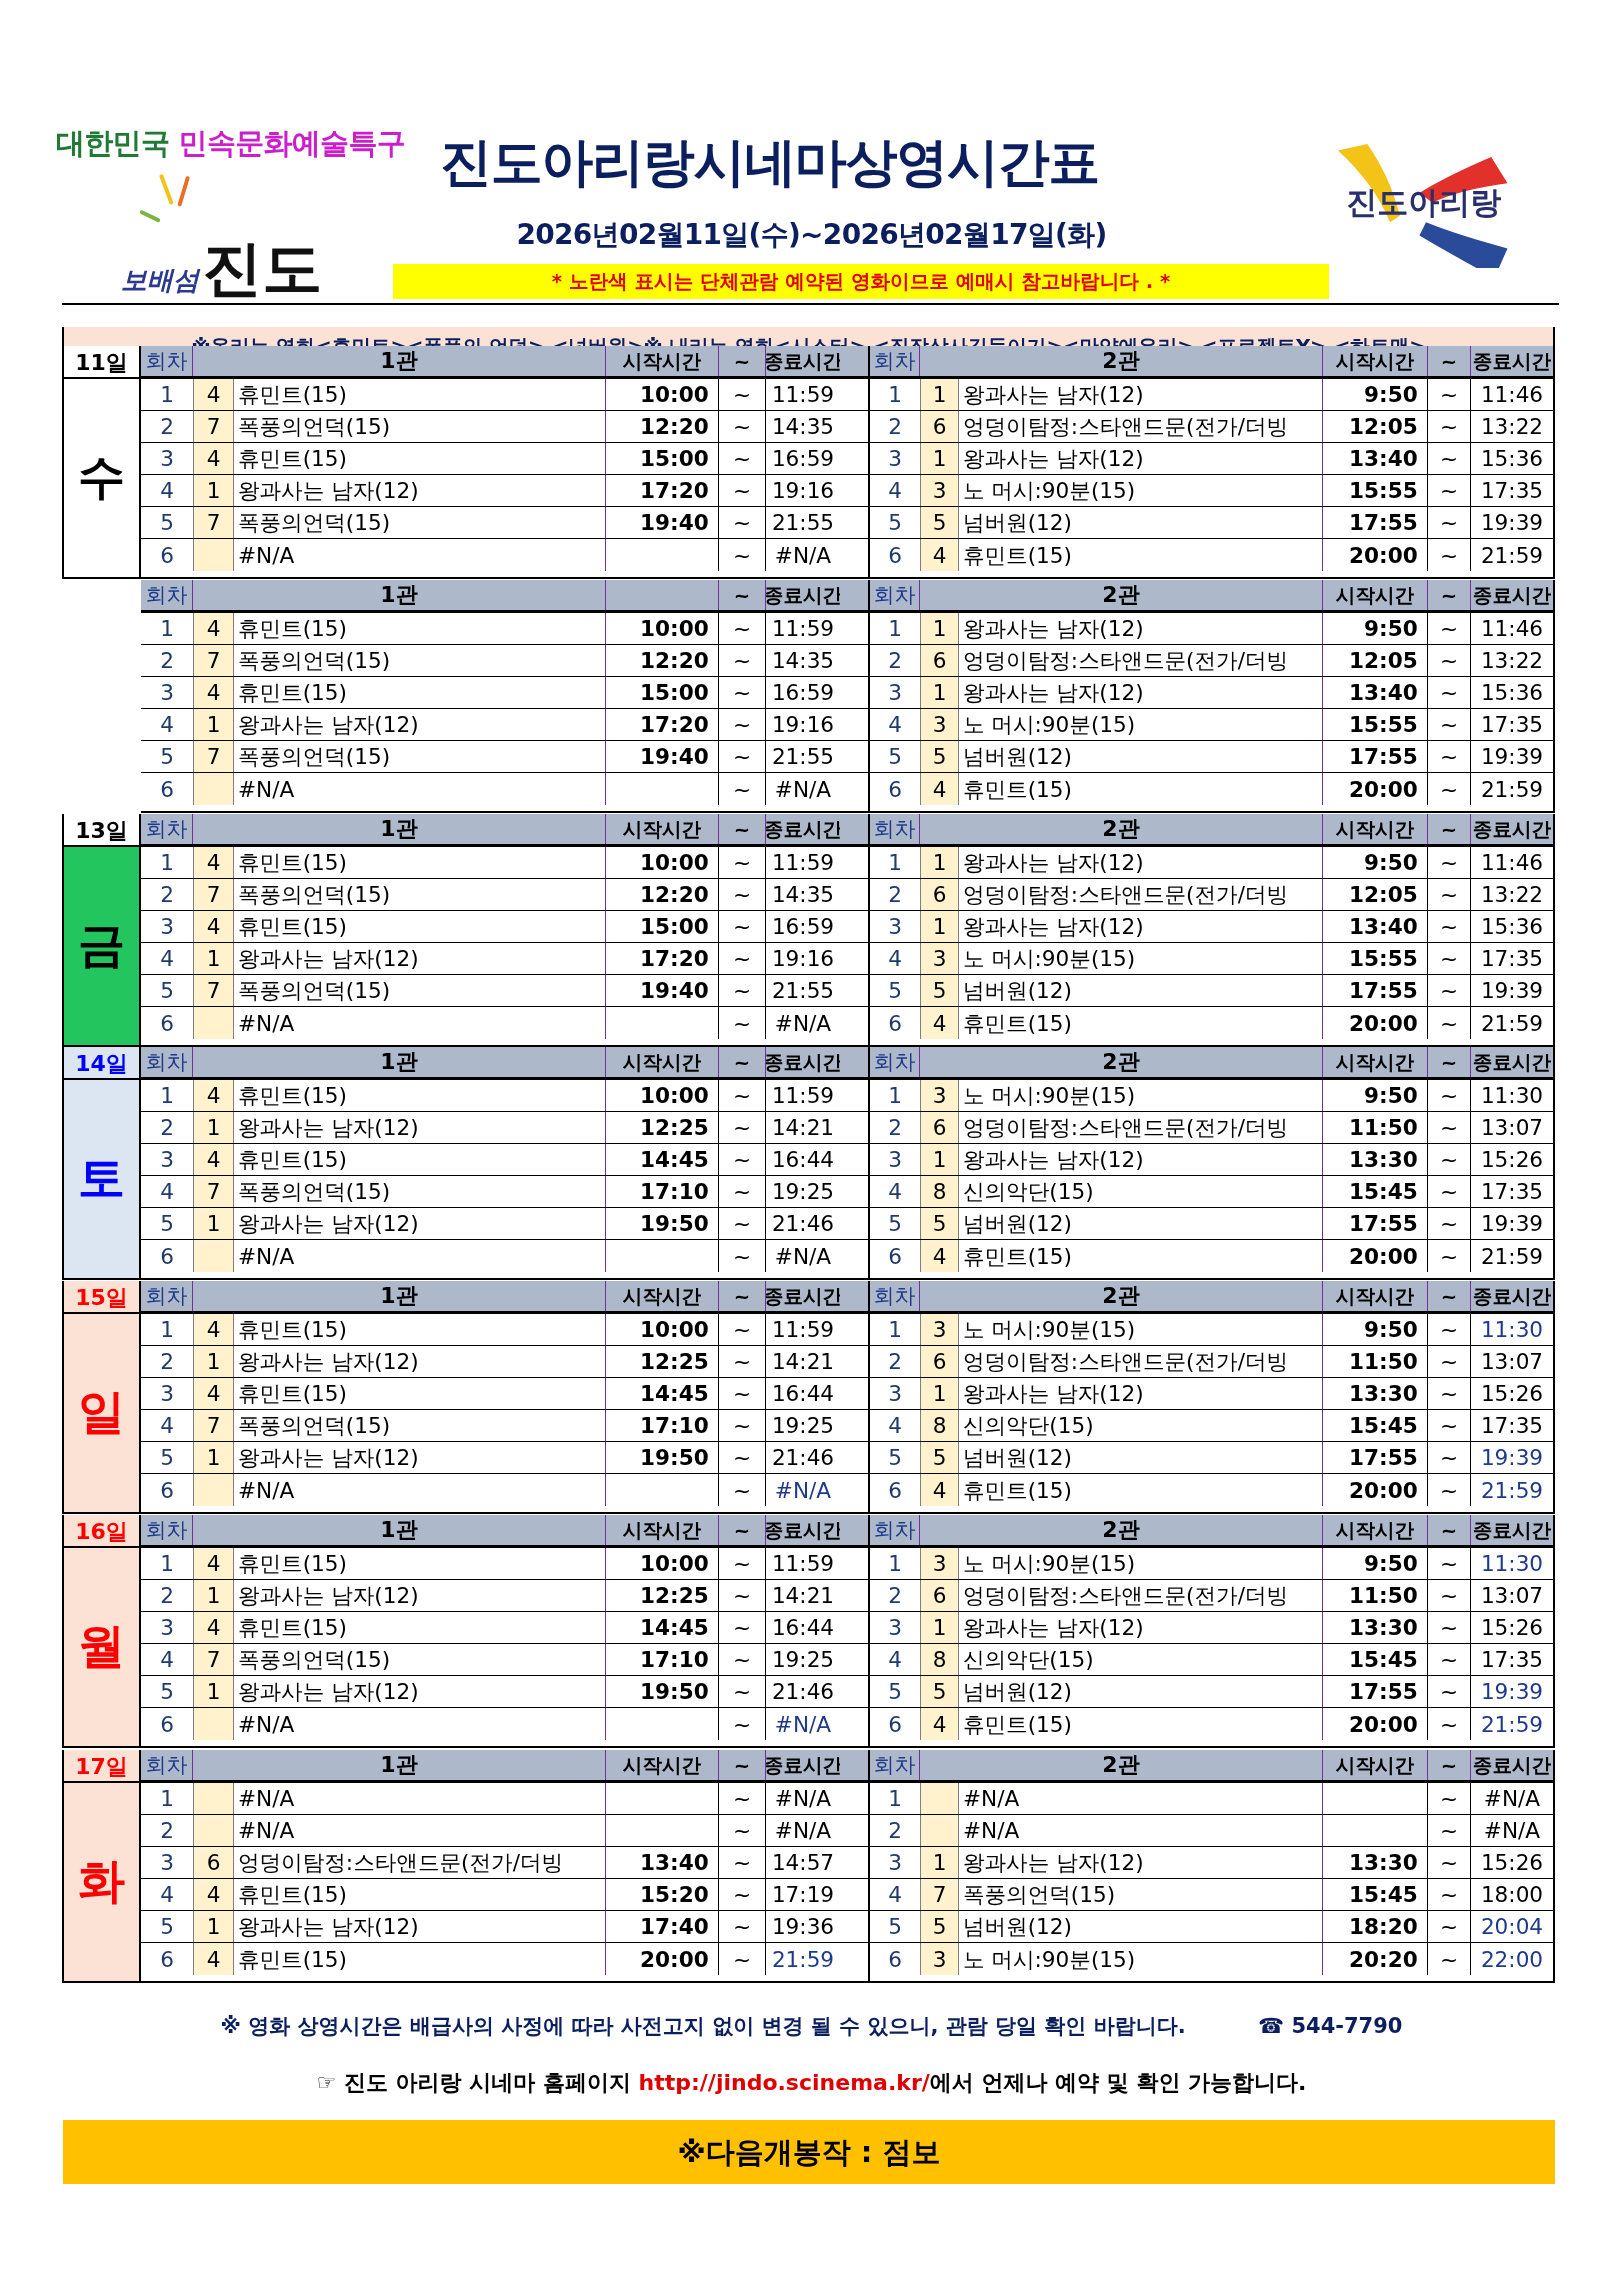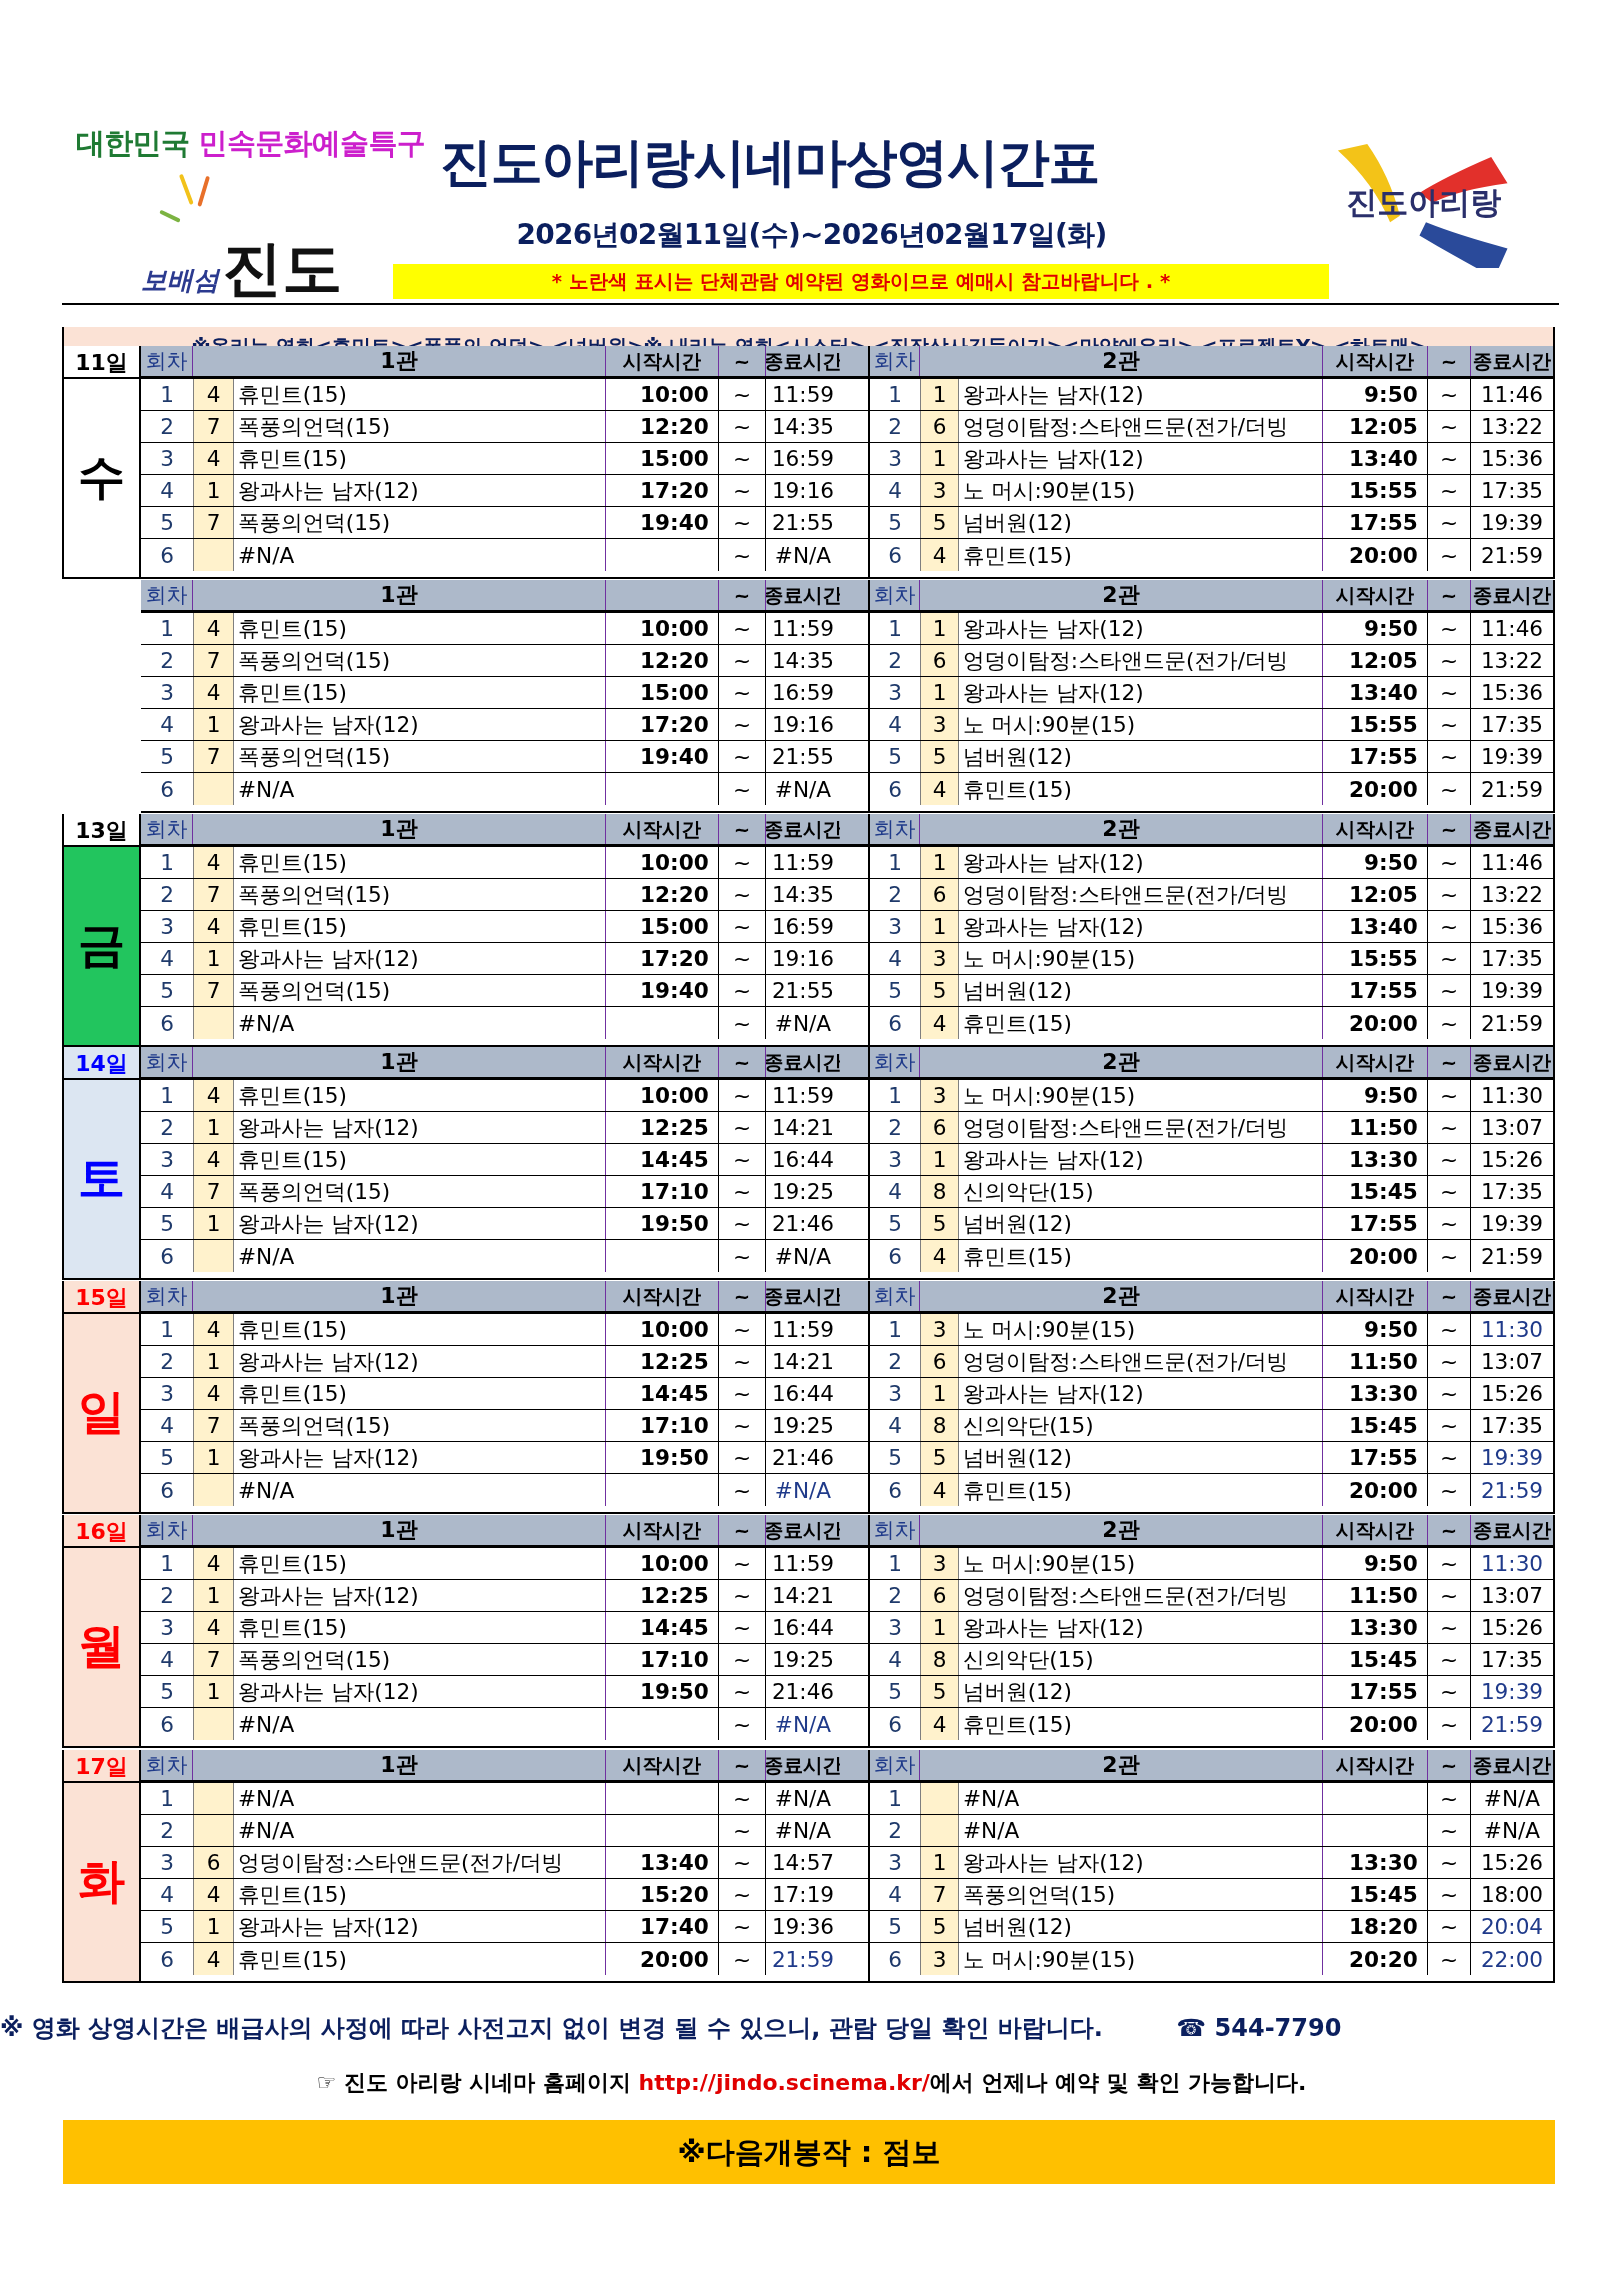--- a/index.html
+++ b/index.html
@@ -1,19 +1,19 @@
 <!DOCTYPE html>
 <html style="font-size:10.5px"><head>
 <meta charset="utf-8">
 <style>
   html, body { margin:0; padding:0; }
   body { width:1623px; height:2295px; background:#ffffff; position:relative; font-family:"DejaVu Sans", "Liberation Sans", sans-serif; color:#000; overflow:hidden; }
   .abs { position:absolute; }
   
-  .logo-left { left:76px; top:124px; width:314px; height:177px; }
+  .logo-left { left:56px; top:124px; width:314px; height:177px; }
   .logo-left .l1 { position:absolute; left:0; top:0; font-size:29px; font-weight:bold; white-space:nowrap; letter-spacing:-0.7px; }
   .logo-left .l1 .g { color:#1f7a33; }
   .logo-left .l1 .m { color:#cc1fcc; }
   .logo-left .rays { position:absolute; left:79px; top:49px; width:79px; height:72px; }
   .logo-left .l2 { position:absolute; left:65px; top:105px; white-space:nowrap; }
   .logo-left .l2 .b { color:#2b3a8f; font-size:26px; font-weight:bold; font-style:italic; }
   .logo-left .l2 .j { color:#111; font-size:60px; font-weight:bold; font-family:"DejaVu Serif", serif; }
   .logo-right { left:1328px; top:131px; width:209px; height:137px; }
   .logo-right .txt { position:absolute; left:18.3px; top:51px; font-size:31px; font-weight:bold; color:#2a2f6b; white-space:nowrap; }
 
@@ -50,21 +50,21 @@
   .c-end.blue { color:#1f3a8a; }
 
   
   .left .w-seq { width:52px; } .left .w-code { width:41px; } .left .w-title { width:371px; }
   .left .w-start { width:113px; } .left .w-tilde { width:47px; } .left .w-end { width:75px; }
   .left .w-hseq { width:52px; } .left .w-htitle { width:412px; }
   .right .w-seq { width:50px; } .right .w-code { width:39px; } .right .w-title { width:363px; }
   .right .w-start { width:105px; } .right .w-tilde { width:43px; } .right .w-end { width:83px; }
   .right .w-hseq { width:50px; } .right .w-htitle { width:402px; }
 
-  .footer1 { left:0; width:1623px; top:2012px; font-size:24px; font-weight:bold; color:#0b1f5e; white-space:nowrap; }
+  .footer1 { left:0; width:1623px; top:2012px; text-align:center; font-size:21px; font-weight:bold; color:#0b1f5e; white-space:nowrap; }
   .footer1 .tel { margin-left:65px; }
   .footer2 { left:0; width:1623px; top:2068px; text-align:center; font-size:22px; font-weight:bold; color:#000; white-space:nowrap; }
   .footer2 .url { color:#e00000; }
   .next-bar { left:63px; top:2120px; width:1492px; height:64px; background:#ffc000; text-align:center; line-height:64px; font-size:29px; font-weight:bold; color:#000; }
 </style>
 </head>
 <body>
 
 <div class="abs logo-left">
   <div class="l1">

